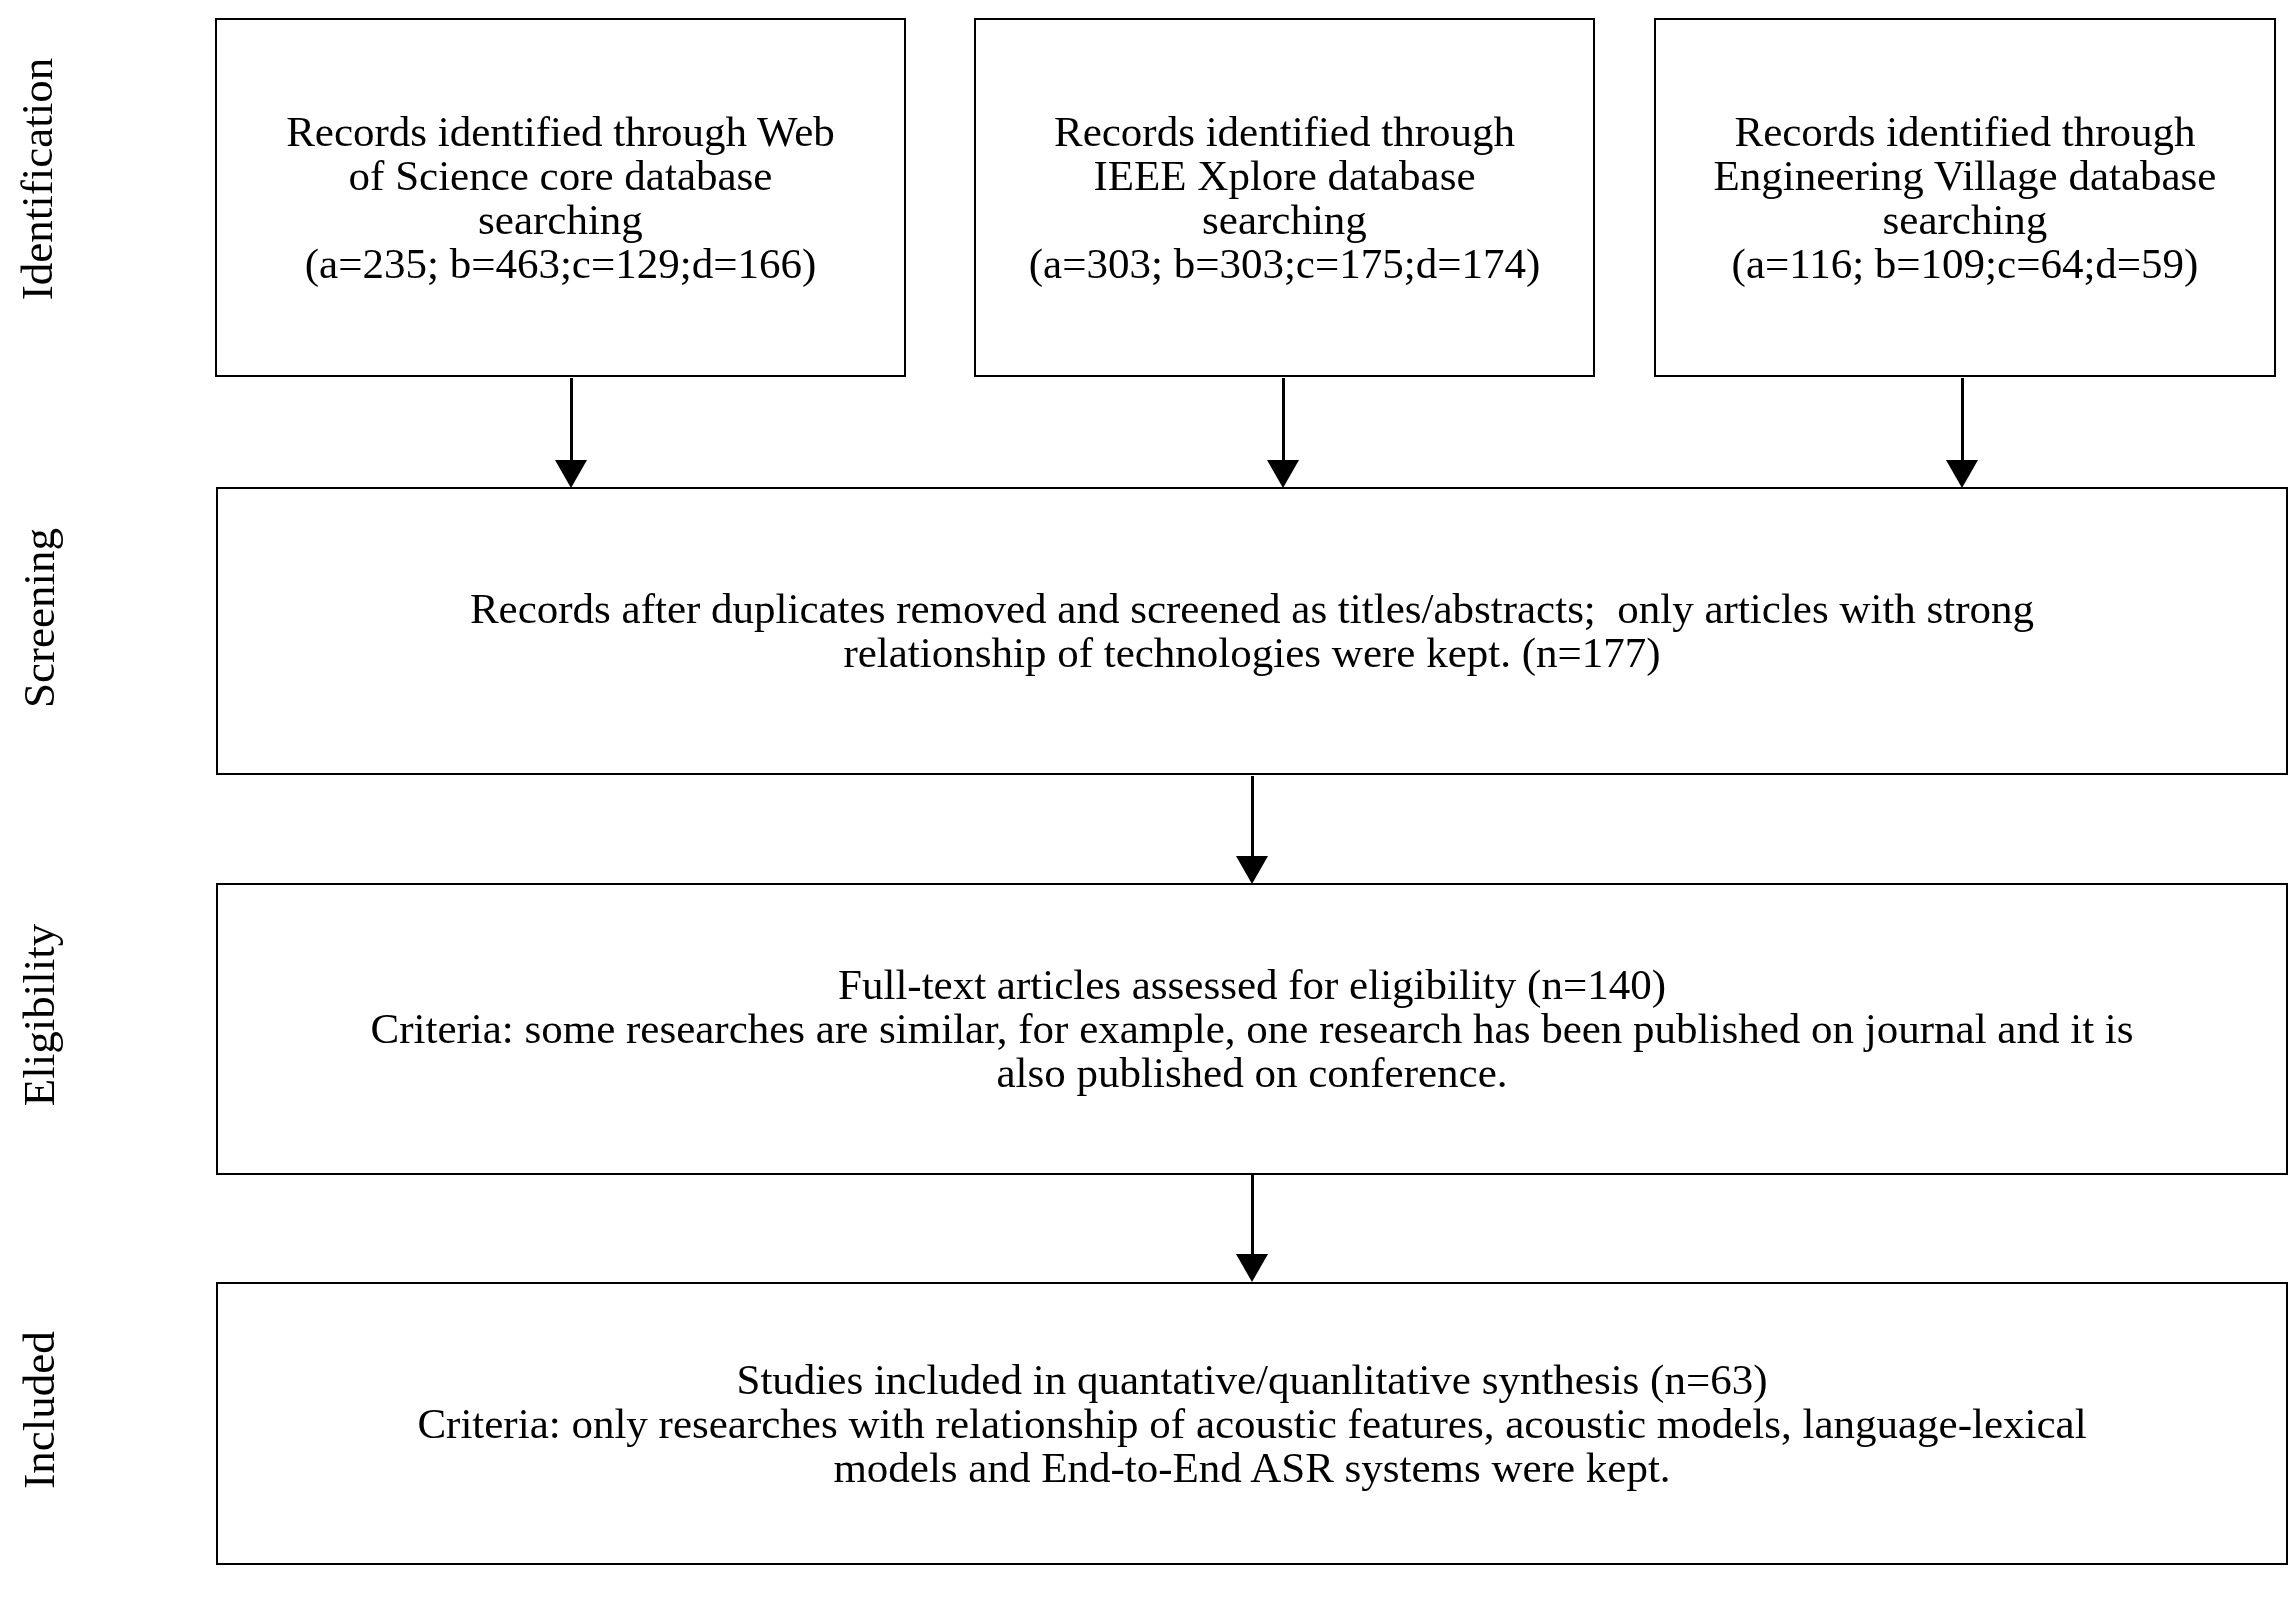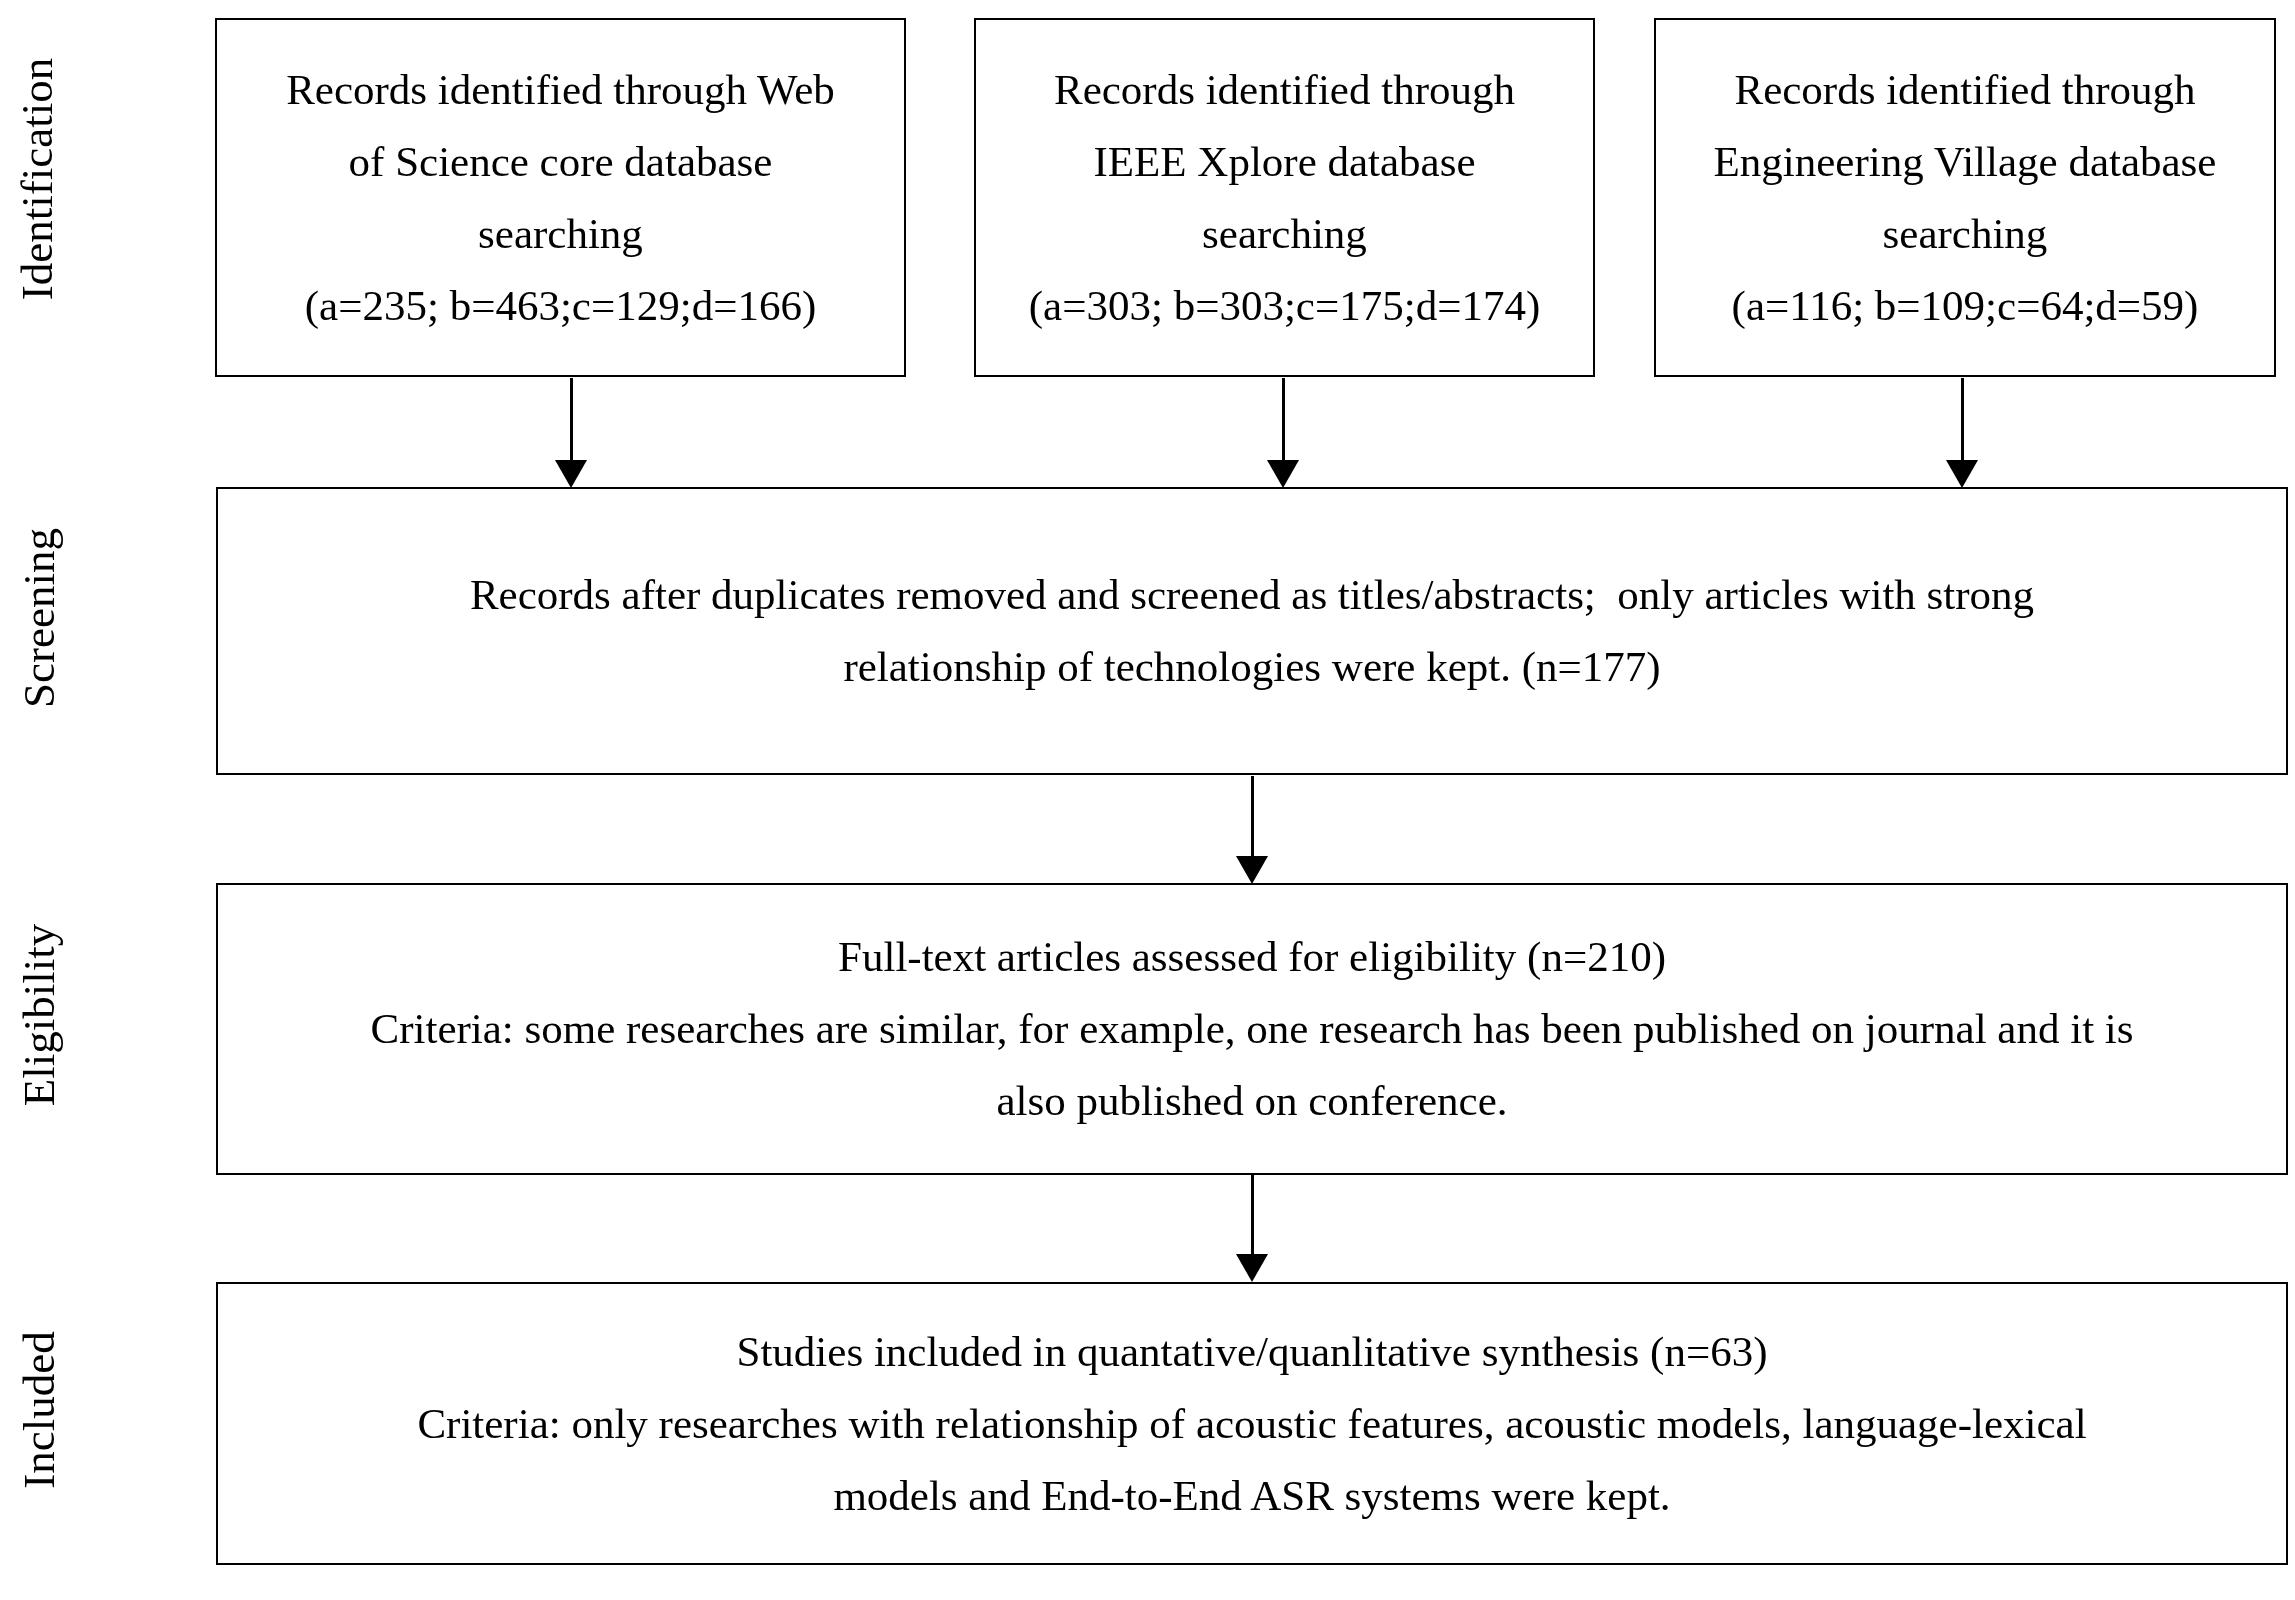--- a/index.html
+++ b/index.html
@@ -18,21 +18,21 @@
     border: 2.8px solid #000000;
     background: #ffffff;
     display: flex;
     align-items: center;
     justify-content: center;
     text-align: center;
   }
   .box-text {
     white-space: pre-wrap;
     font-size: 43px;
-    line-height: 72px;
+    line-height: 44px;
     color: #000000;
     width: 100%;
     padding: 0 10px;
   }
   .stage-label {
     position: absolute;
     width: 439px;
     height: 64px;
     line-height: 64px;
     text-align: center;
@@ -112,21 +112,21 @@
     <div class="box-text">Records after duplicates removed and screened as titles/abstracts;  only articles with strong
 relationship of technologies were kept. (n=177)</div>
   </div>
 
   <div class="arrow" style="left:1236px; top:776px; height:108px;">
     <div class="arrow-line"></div>
     <div class="arrow-head"></div>
   </div>
 
   <div class="box" style="left:216px; top:883px; width:2072px; height:292px;">
-    <div class="box-text">Full-text articles assessed for eligibility (n=210)
+    <div class="box-text">Full-text articles assessed for eligibility (n=140)
 Criteria: some researches are similar, for example, one research has been published on journal and it is
 also published on conference.</div>
   </div>
 
   <div class="arrow" style="left:1236px; top:1175px; height:107px;">
     <div class="arrow-line"></div>
     <div class="arrow-head"></div>
   </div>
 
   <div class="box" style="left:216px; top:1282px; width:2072px; height:283px;">

